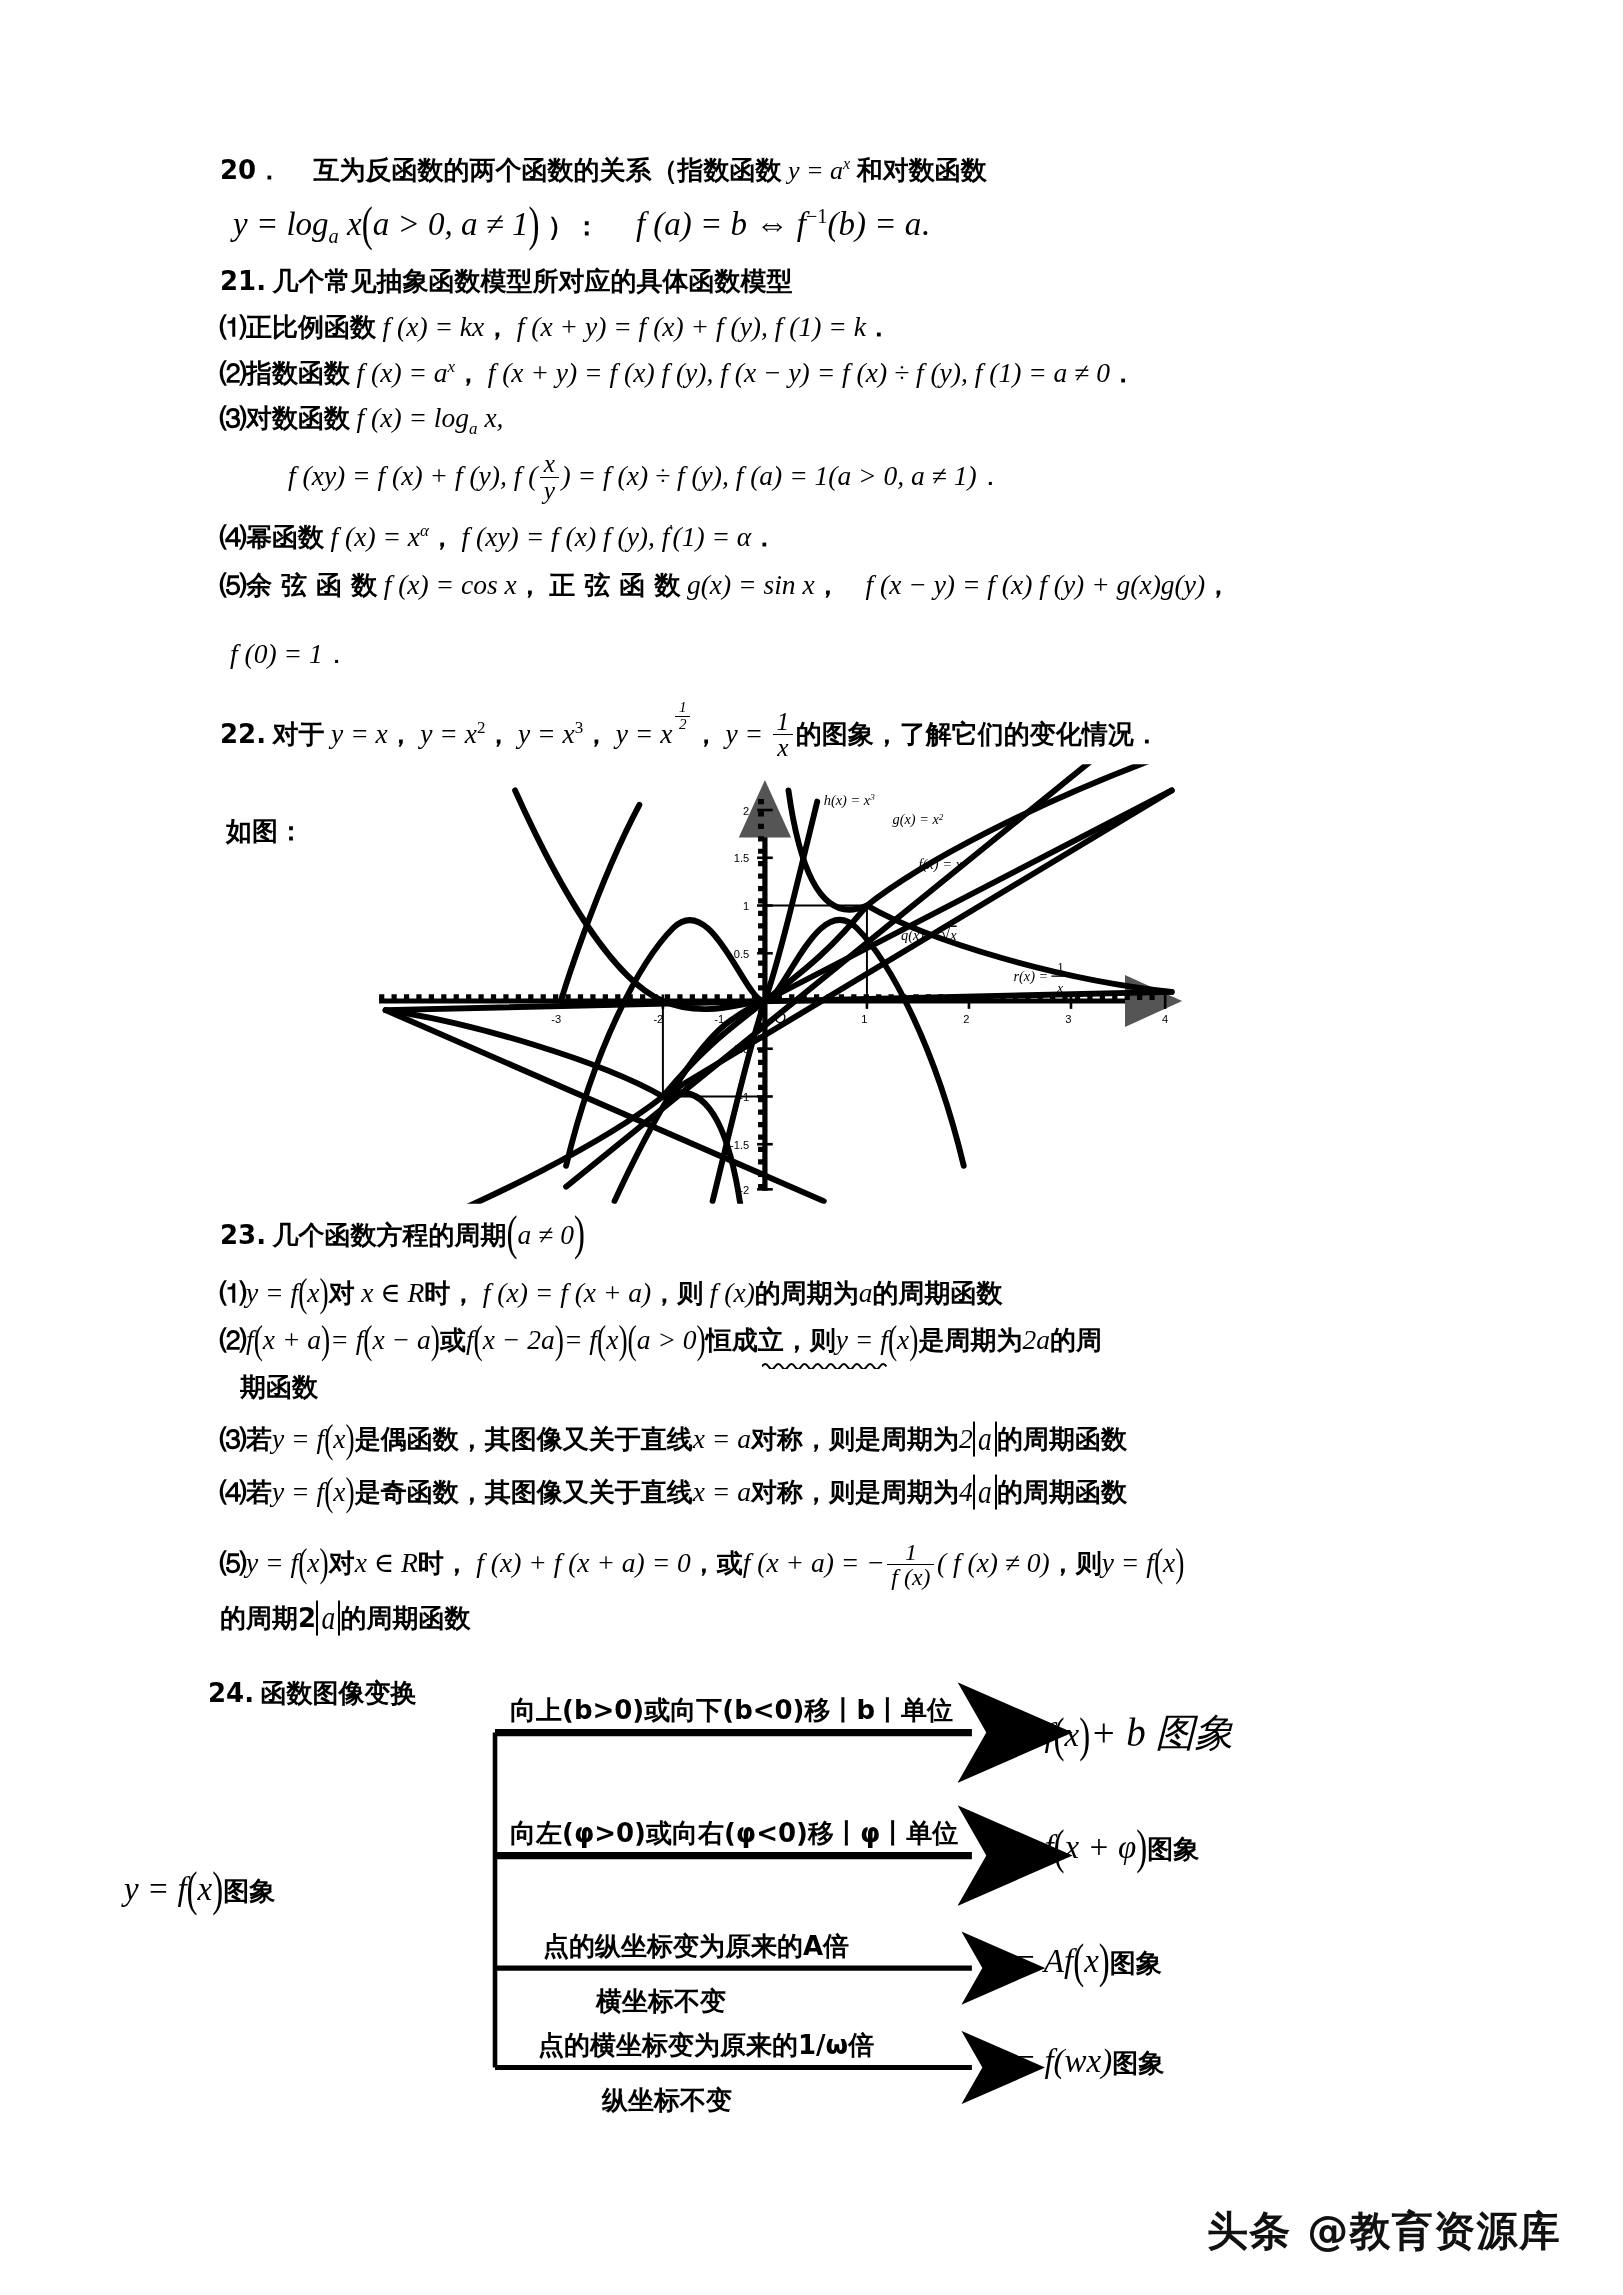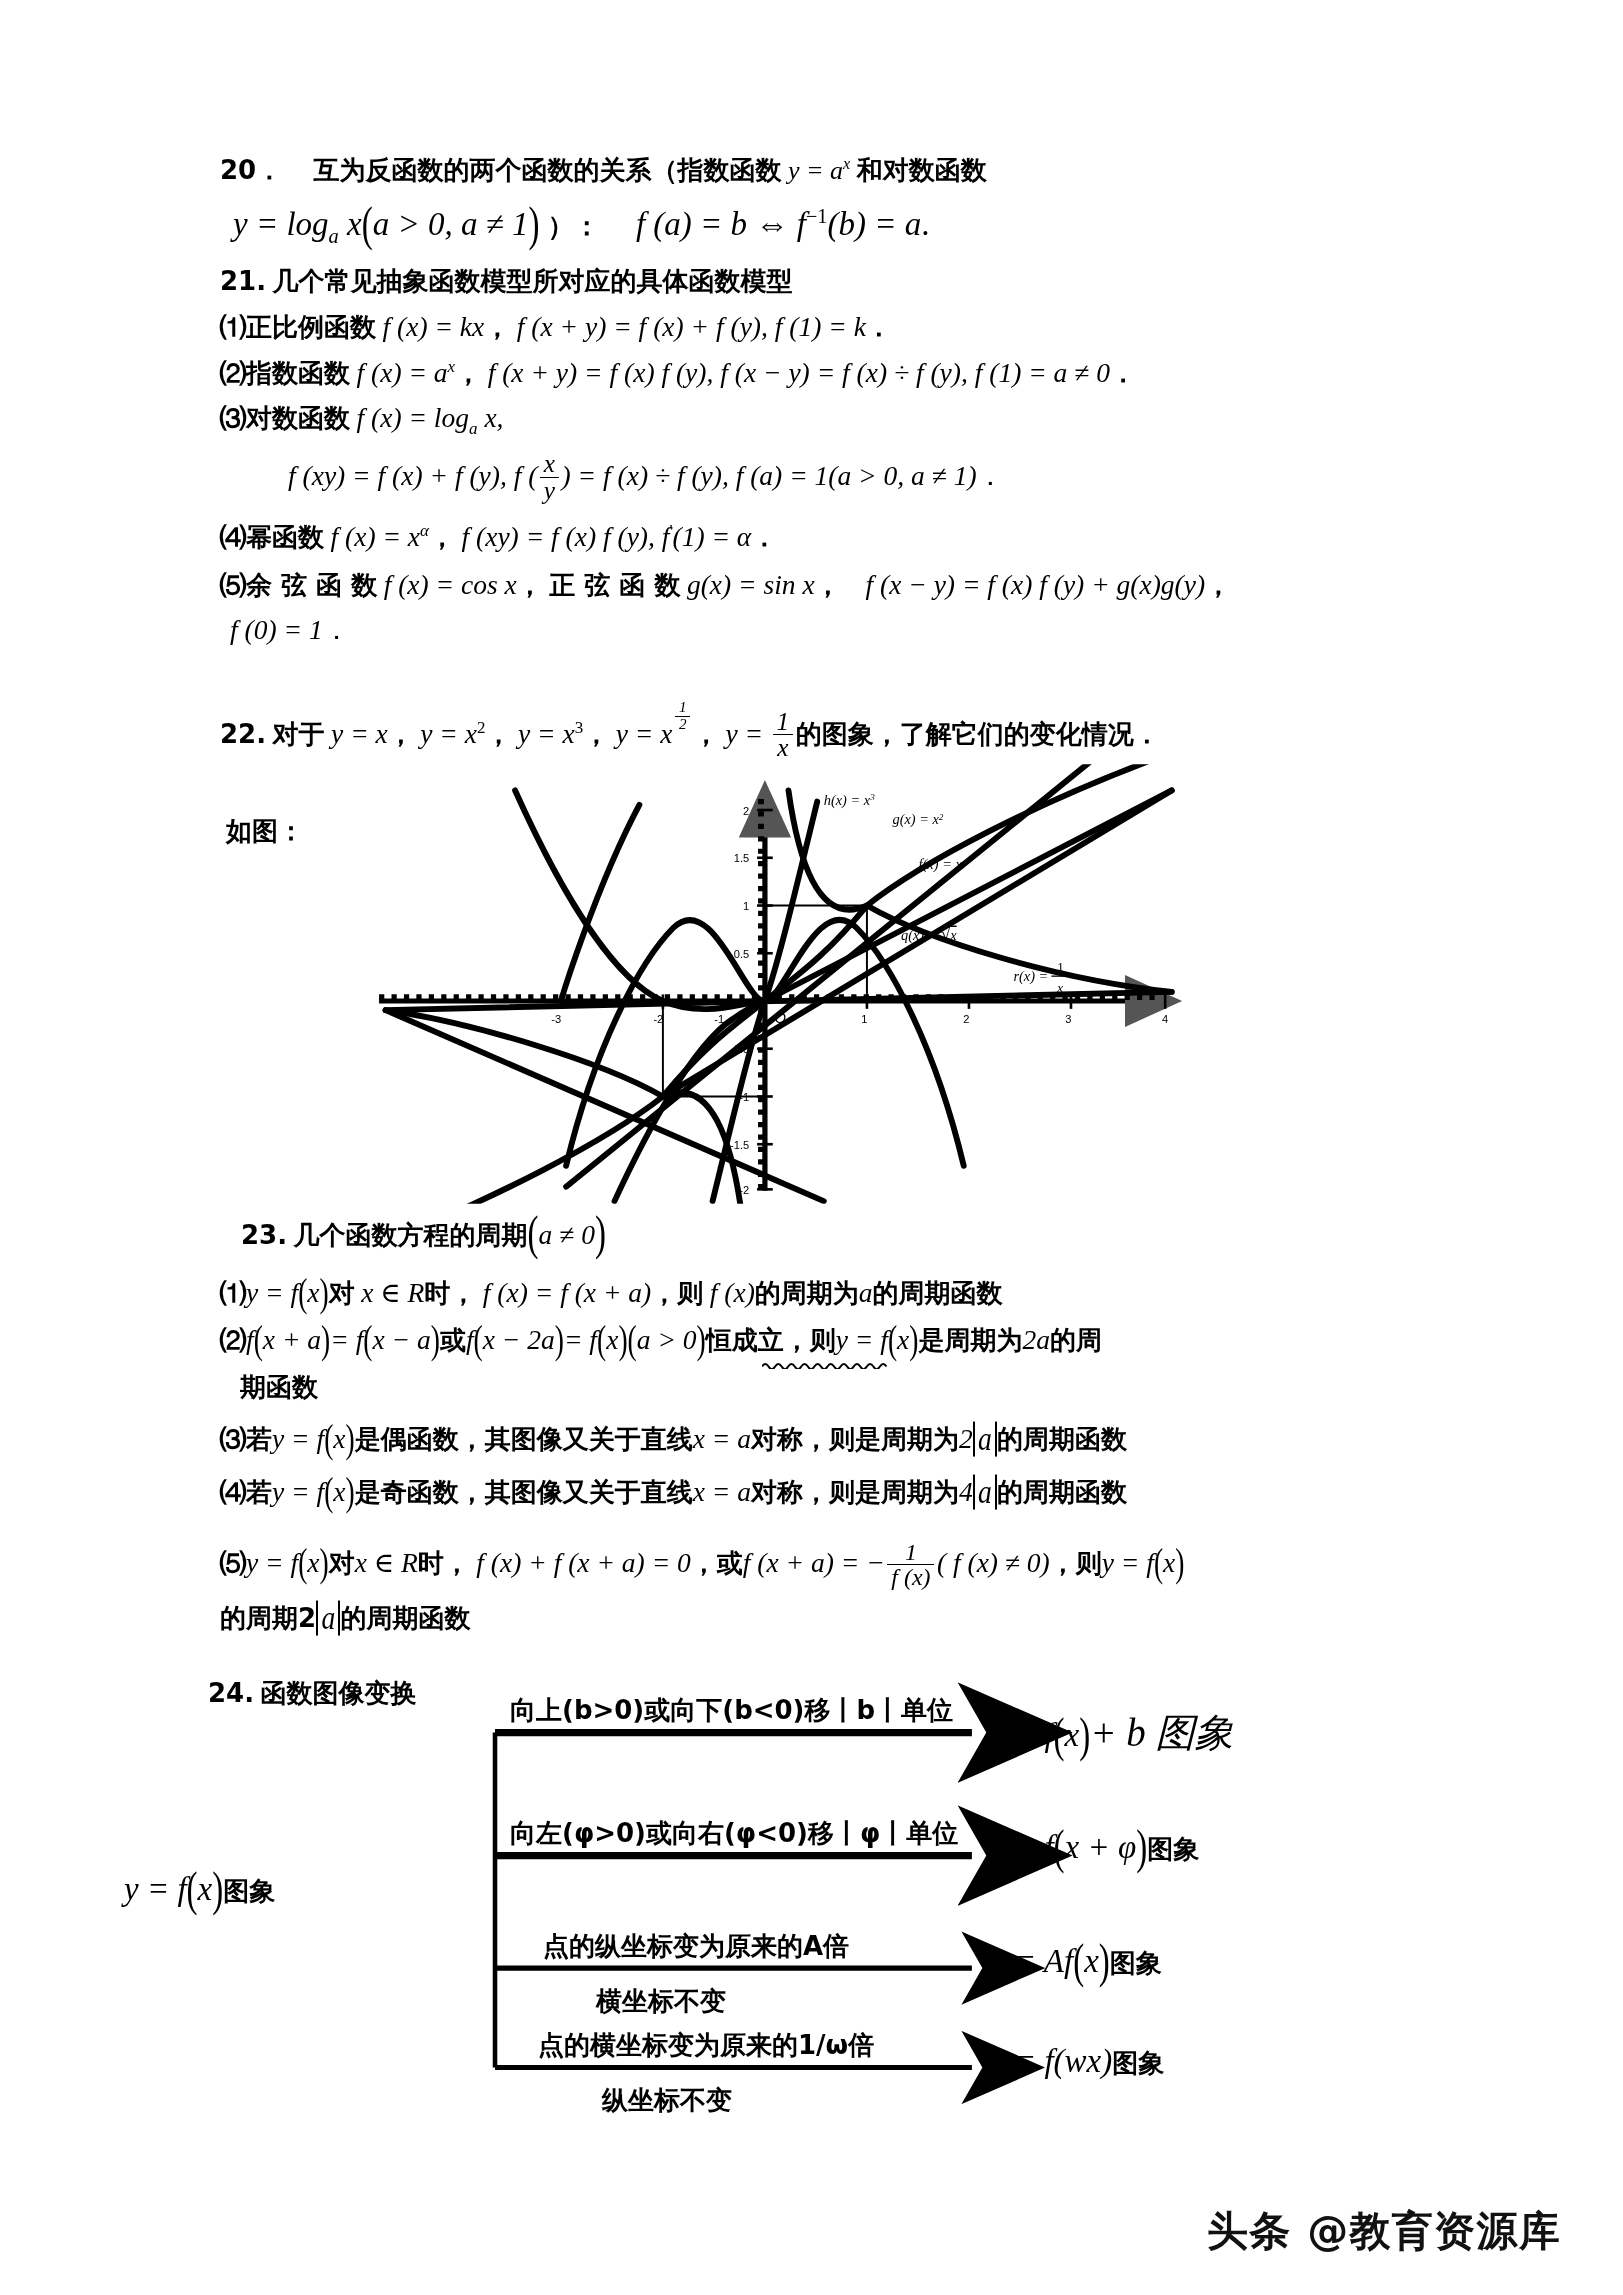--- a/index.html
+++ b/index.html
@@ -116,21 +116,21 @@
 
   <div class="blk s-body" style="left:220px;top:571px;">
     <span class="cn">⑸</span><span class="cn">余 弦 函 数</span>
     <span class="mi s-math">f (x) = cos x</span><span class="cn">，</span>
     <span class="cn">正 弦 函 数</span>
     <span class="mi s-math">g(x) = sin x</span><span class="cn">，</span>
     <span style="display:inline-block;width:11.8px;"></span>
     <span class="mi s-math">f (x − y) = f (x) f (y) + g(x)g(y)</span><span class="cn">，</span>
   </div>
 
-  <div class="blk s-math" style="left:230px;top:616px;text-align:center;">
+  <div class="blk s-math" style="left:230px;top:640px;text-align:center;">
     <span class="mi">f (0) = 1</span><span class="up">．</span>
   </div>
 
   <div class="blk s-body" style="left:220px;top:704px;">
     <span class="cn">22.</span>
     <span class="cn">对于</span>
     <span class="mi s-math">y = x</span><span class="cn">，</span>
     <span class="mi s-math"><span>y = x</span><sup class="upn">2</sup></span><span class="cn">，</span>
     <span class="mi s-math"><span>y = x</span><sup class="upn">3</sup></span><span class="cn">，</span>
     <span class="mi s-math"><span>y = x</span><span class="frac upn" style="font-size:.55em;vertical-align:super;top:-3.9px;"><span class="num">1</span><span class="den">2</span></span></span><span class="cn">，</span>
@@ -265,21 +265,21 @@
         <text x="845" y="160">f(x) = x</text>
         <text x="818" y="268">q(x) = <tspan font-size="26">√</tspan><tspan text-decoration="overline">x</tspan></text>
         <text x="990" y="332">r(x) = </text>
         <text x="1057" y="316" font-size="20" font-style="normal">1</text>
         <line x1="1048" y1="324" x2="1072" y2="324" stroke="#000" stroke-width="2"></line>
         <text x="1057" y="348" font-size="20">x</text>
       </g>
     </svg>
   </div>
 
-  <div class="blk s-body" style="left:220px;top:1217px;margin-left:21px;">
+  <div class="blk s-body" style="left:220px;top:1217px;">
     <span class="cn">23.</span>
     <span class="cn">几个函数方程的周期</span><span class="bp up s-big">(</span><span class="mi s-math">a ≠ 0</span><span class="bp up s-big">)</span>
   </div>
 
   <div class="blk s-body" style="left:220px;top:1279px;">
     <span class="cn">⑴</span><span class="mi s-math">y = f</span><span class="bp up s-math">(</span><span class="mi s-math">x</span><span class="bp up s-math">)</span><span class="cn">对</span>
     <span class="mi s-math">x ∈ R</span><span class="cn">时，</span>
     <span class="mi s-math">f (x) = f (x + a)</span><span class="cn">，则</span>
     <span class="mi s-math">f (x)</span><span class="cn">的周期为</span><span class="mi s-math">a</span><span class="cn">的周期函数</span>
   </div>

